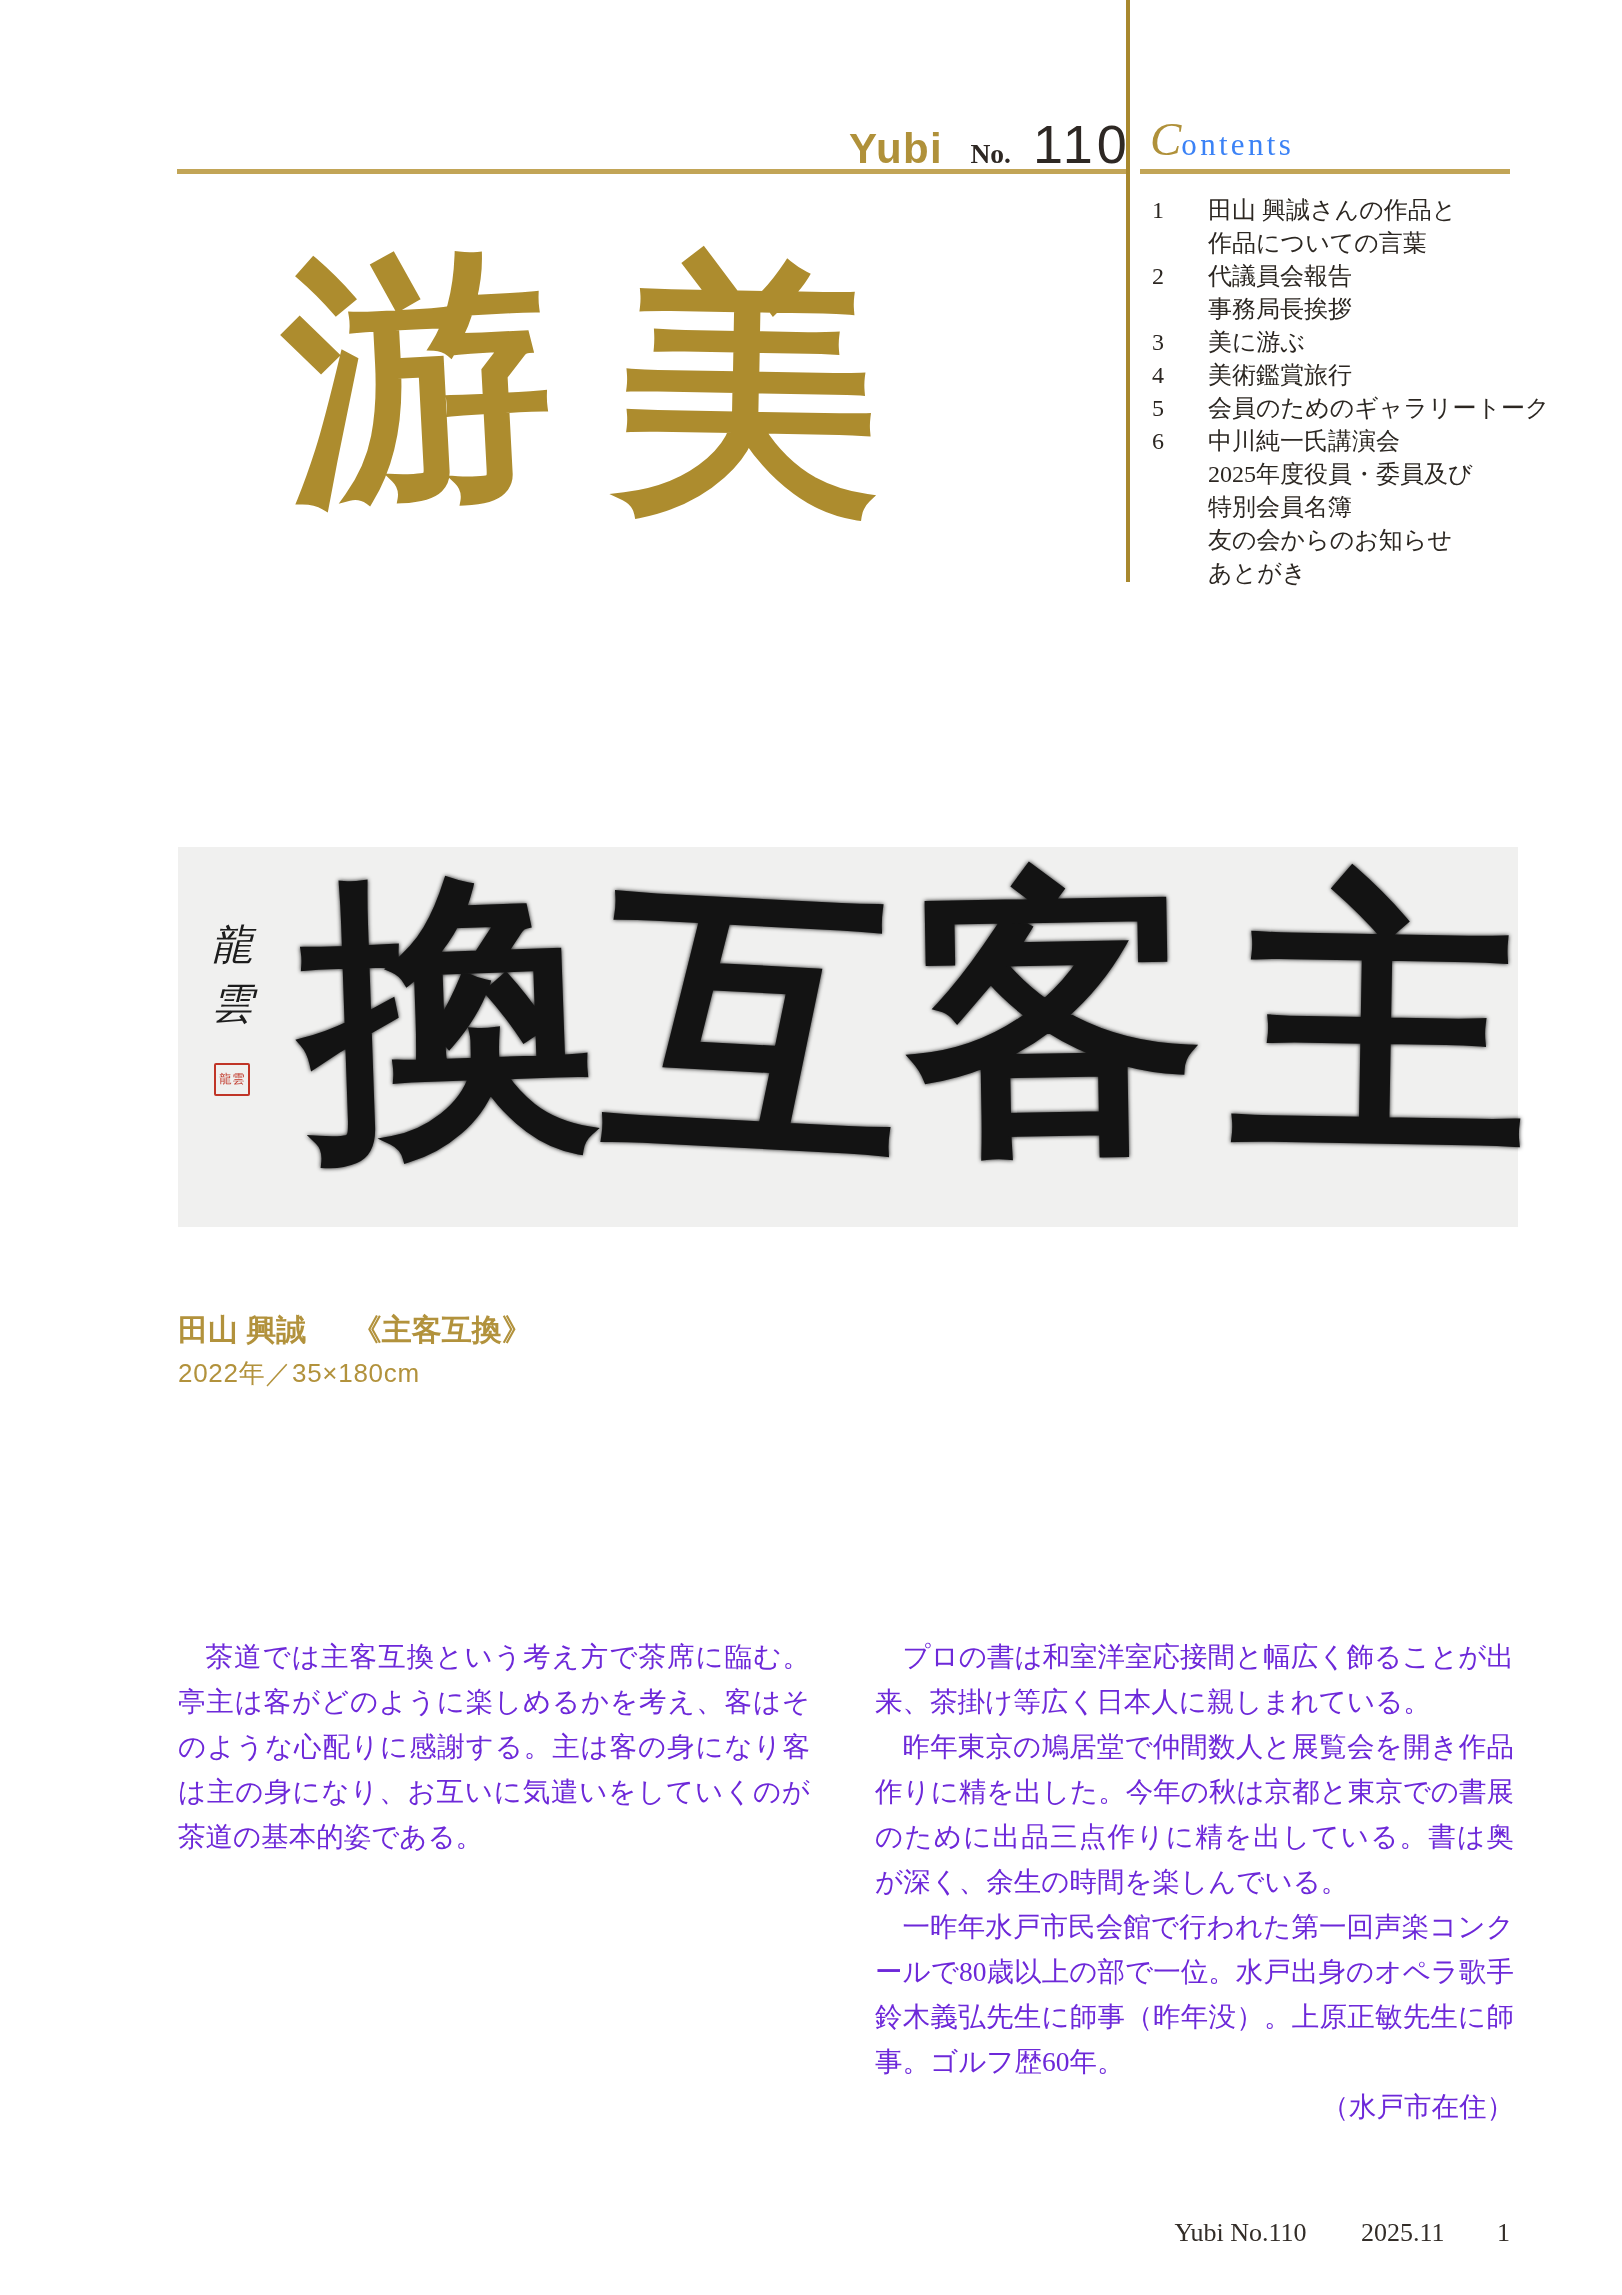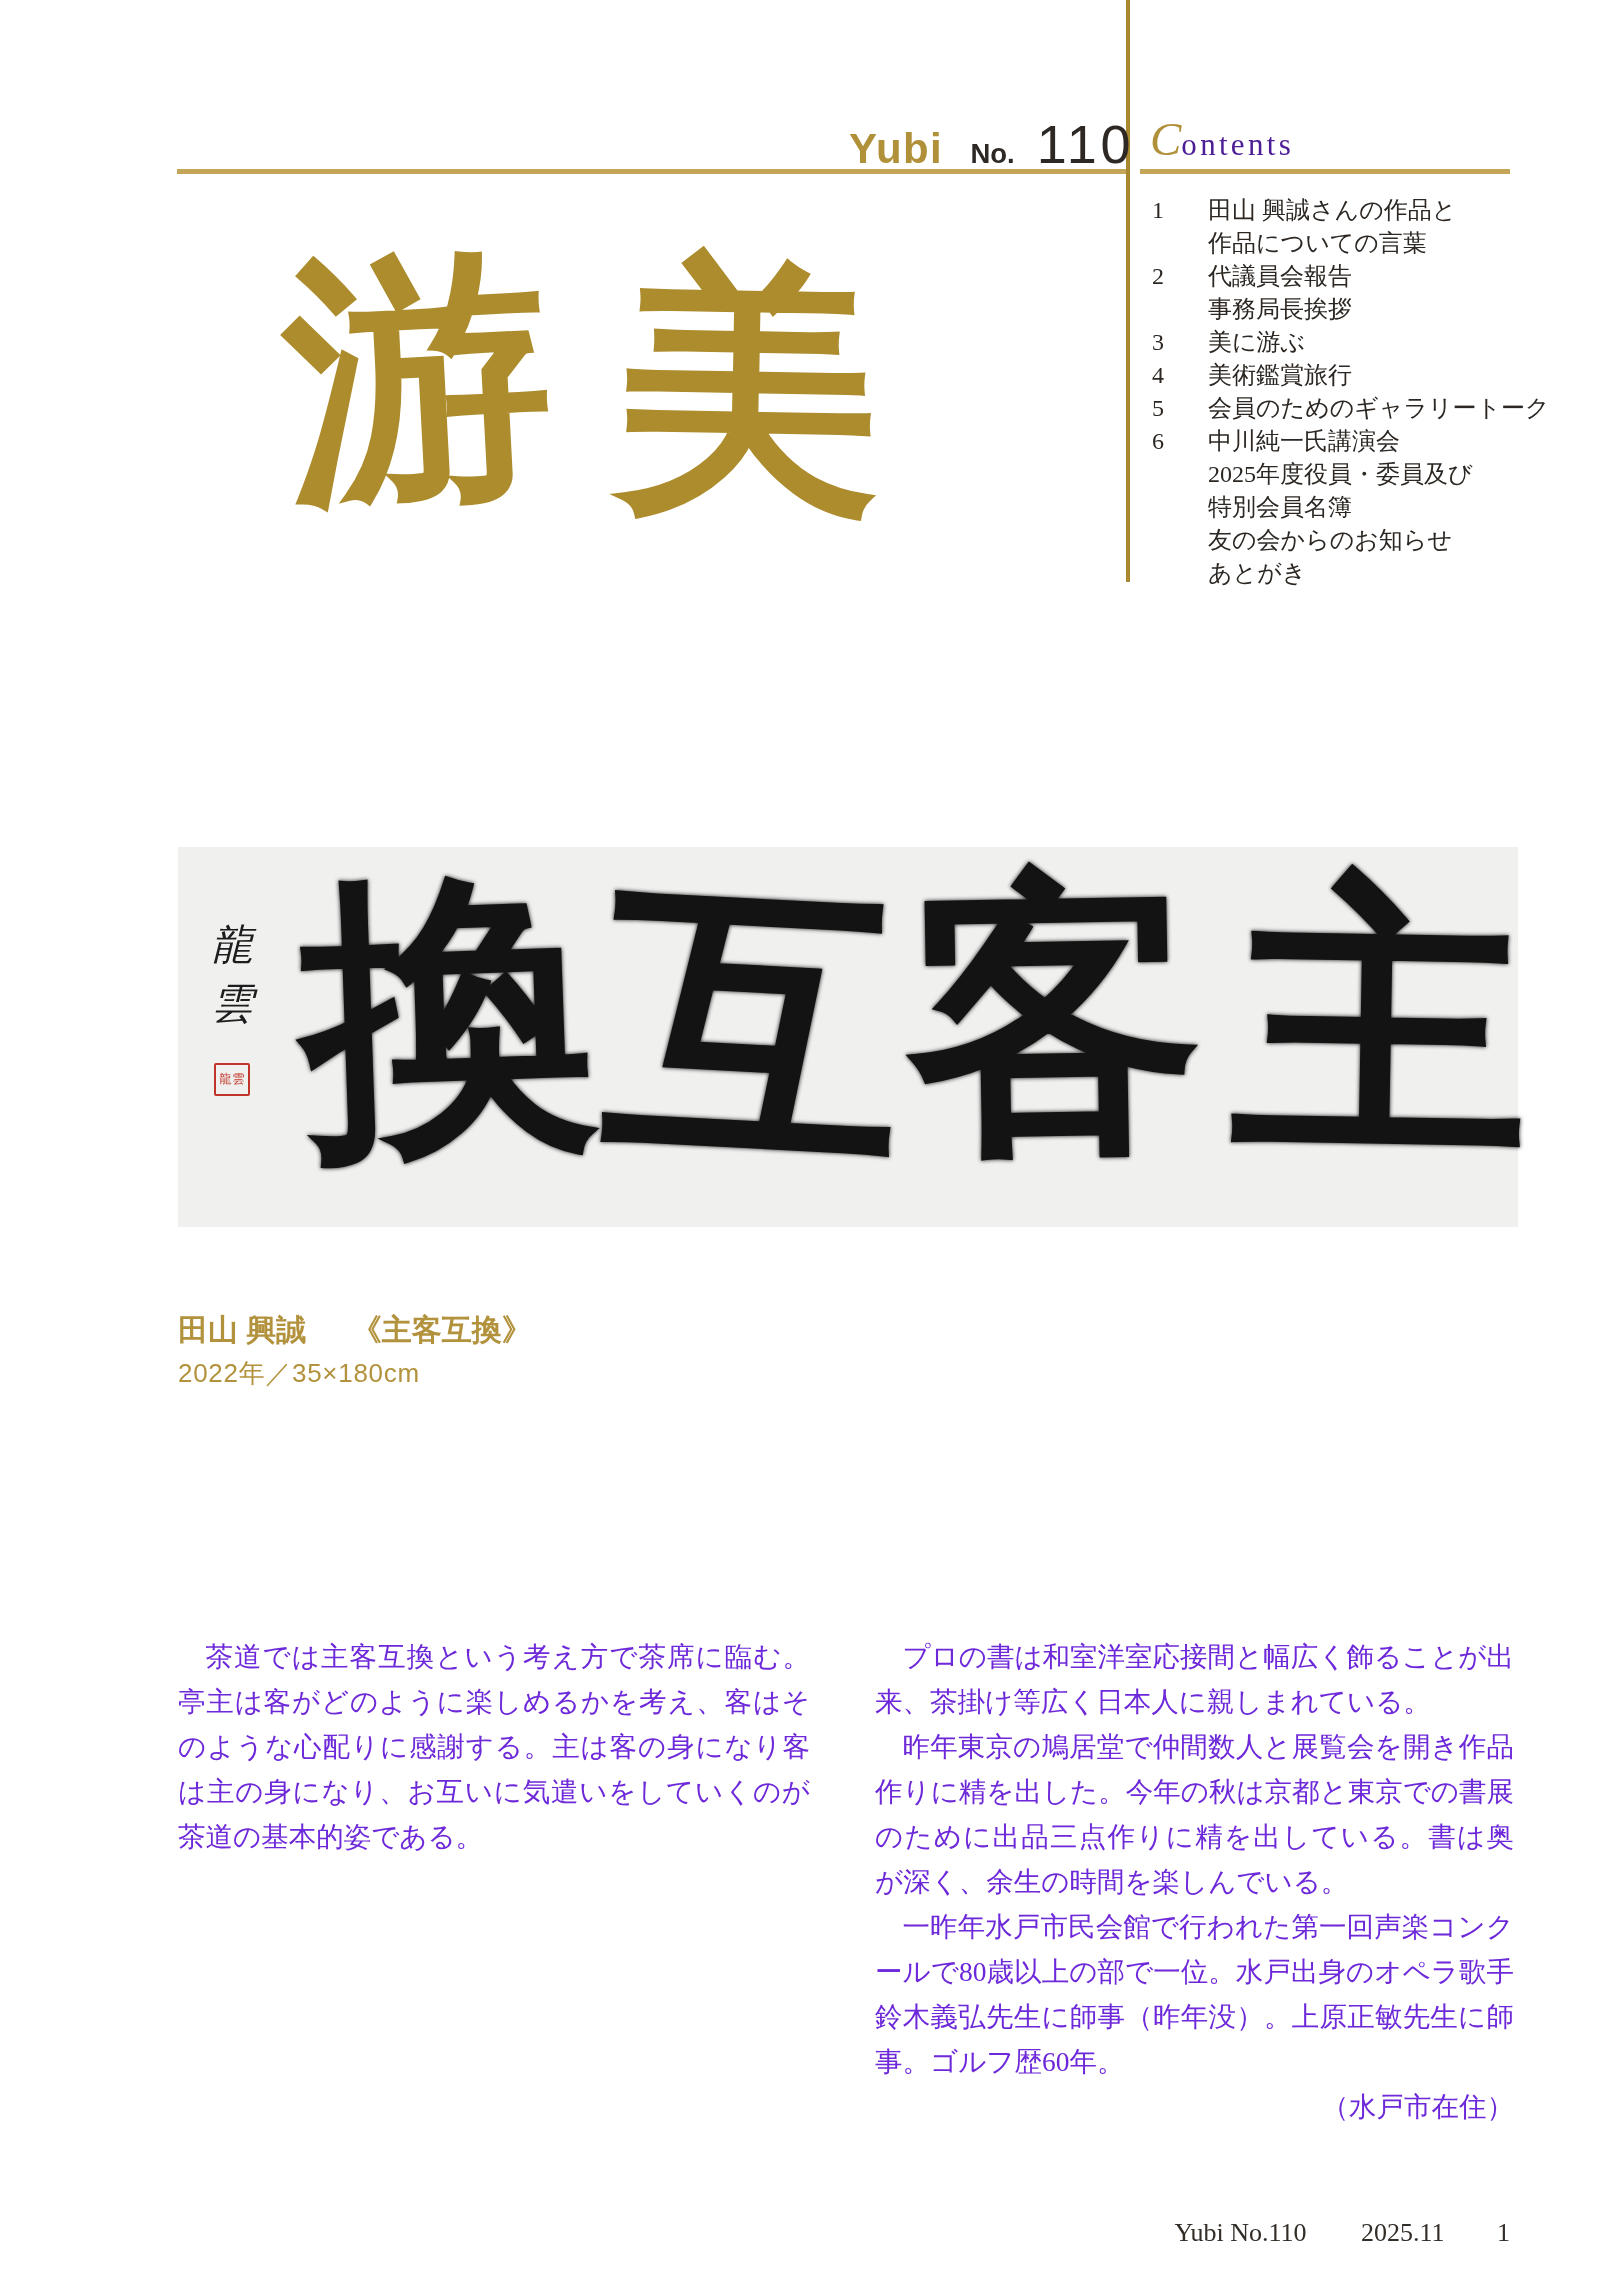--- a/index.html
+++ b/index.html
@@ -19,21 +19,21 @@
   }
   .yubi-logo{
     position:absolute;left:849px;top:113px;white-space:nowrap;
     display:flex;align-items:baseline;
   }
   .yubi-word{
     font-family:"Liberation Sans","DejaVu Sans",sans-serif;
     font-size:42px;font-weight:700;color:#b0913a;letter-spacing:1.3px;
   }
   .issue-label{
-    font-family:Liberation Sans, sans-serif;
+    font-family:Liberation Serif, serif;
     font-size:27.5px;font-weight:700;color:#2e2824;margin-left:27.5px;
   }
   .issue-number{
     font-family:"Liberation Sans","DejaVu Sans",sans-serif;
     font-size:54px;font-weight:500;color:#2e2824;letter-spacing:3.9px;margin-left:22px;
   }
   .rule-header{
     position:absolute;left:177px;top:169px;width:949px;height:4.6px;background:#c2a557;
   }
   .rule-contents{
@@ -45,21 +45,21 @@
   
   .contents-heading{
     position:absolute;left:1150px;top:116px;white-space:nowrap;
   }
   .contents-heading .initial{
     font-family:"Liberation Serif","DejaVu Serif",serif;
     font-style:italic;font-size:47px;color:#b0913a;line-height:1;
   }
   .contents-heading .rest{
     font-family:"Liberation Serif","DejaVu Serif",serif;
-    font-size:31px;color:#4c1d95;letter-spacing:3.3px;line-height:1;
+    font-size:31px;color:#3b82f6;letter-spacing:3.3px;line-height:1;
   }
   .contents-list{
     position:absolute;left:1152px;top:194px;width:406px;
   }
   .contents-row{
     display:grid;grid-template-columns:56px 1fr;
     font-size:24px;line-height:33px;color:#2c2722;white-space:nowrap;
   }
   
   .masthead-logo{

